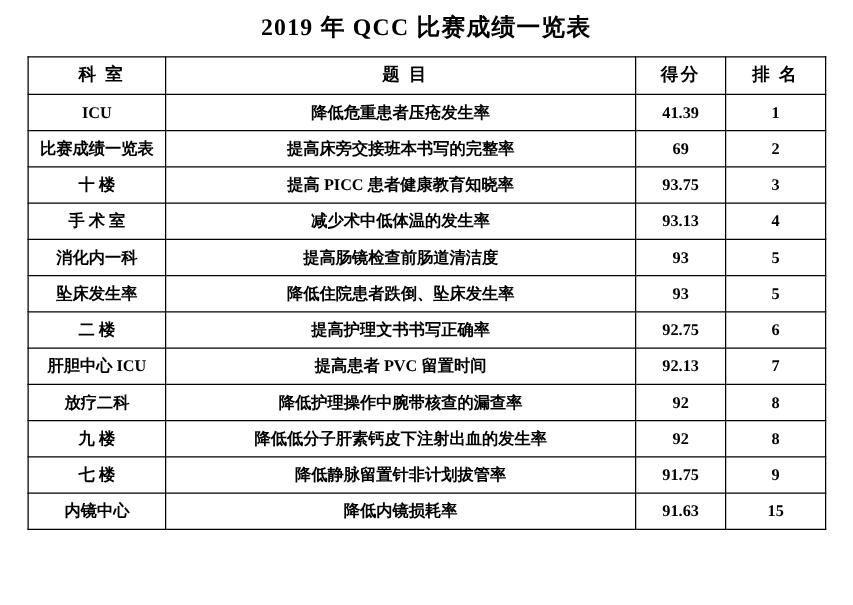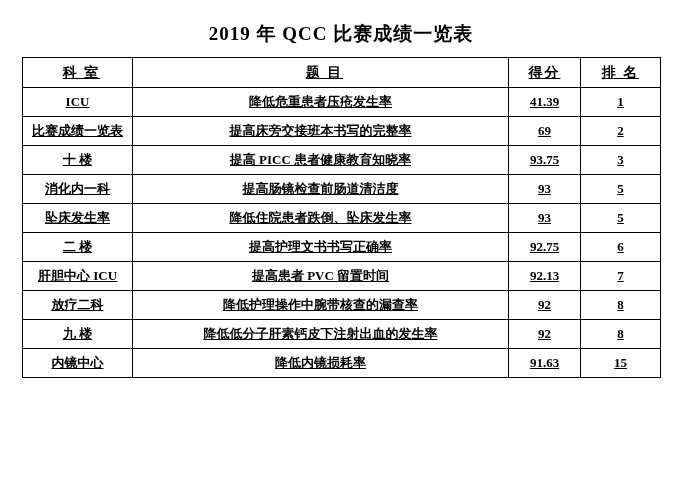--- a/index.html
+++ b/index.html
@@ -12,36 +12,35 @@
     height: 484px;
     font-family: "Liberation Serif", "DejaVu Serif", serif;
     color: #000000;
     overflow: hidden;
   }
   .page {
     width: 682px;
     height: 472px;
     position: relative;
     box-sizing: border-box;
-    padding: 12px 22px;
+    padding: 0 22px;
   }
   .doc-title {
     text-align: center;
     font-size: 19px;
     font-weight: bold;
     letter-spacing: 1px;
     padding-top: 9px;
     padding-bottom: 10px;
     font-family: "Liberation Serif", "DejaVu Serif", serif;
   }
   table.score-table {
     border-collapse: collapse;
     width: 638px;
     table-layout: fixed;
-    text-decoration: underline;
   }
   table.score-table td, table.score-table th {
     border: 1px solid #000000;
     text-align: center;
     vertical-align: middle;
     font-size: 13px;
     font-weight: bold;
     padding: 0;
     height: 28px;
     line-height: 28px;
@@ -99,20 +98,26 @@
         <td>69</td>
         <td>2</td>
       </tr>
       <tr>
         <td>十    楼</td>
         <td>提高 PICC 患者健康教育知晓率</td>
         <td>93.75</td>
         <td>3</td>
       </tr>
       <tr>
+        <td>手 术 室</td>
+        <td>减少术中低体温的发生率</td>
+        <td>93.13</td>
+        <td>4</td>
+      </tr>
+      <tr>
         <td>消化内一科</td>
         <td>提高肠镜检查前肠道清洁度</td>
         <td>93</td>
         <td>5</td>
       </tr>
       <tr>
         <td>坠床发生率</td>
         <td>降低住院患者跌倒、坠床发生率</td>
         <td>93</td>
         <td>5</td>
@@ -135,20 +140,26 @@
         <td>92</td>
         <td>8</td>
       </tr>
       <tr>
         <td>九    楼</td>
         <td>降低低分子肝素钙皮下注射出血的发生率</td>
         <td>92</td>
         <td>8</td>
       </tr>
       <tr>
+        <td>七    楼</td>
+        <td>降低静脉留置针非计划拔管率</td>
+        <td>91.75</td>
+        <td>9</td>
+      </tr>
+      <tr>
         <td>内镜中心</td>
         <td>降低内镜损耗率</td>
         <td>91.63</td>
         <td>15</td>
       </tr>
     </tbody>
   </table>
 
 </div>
 

